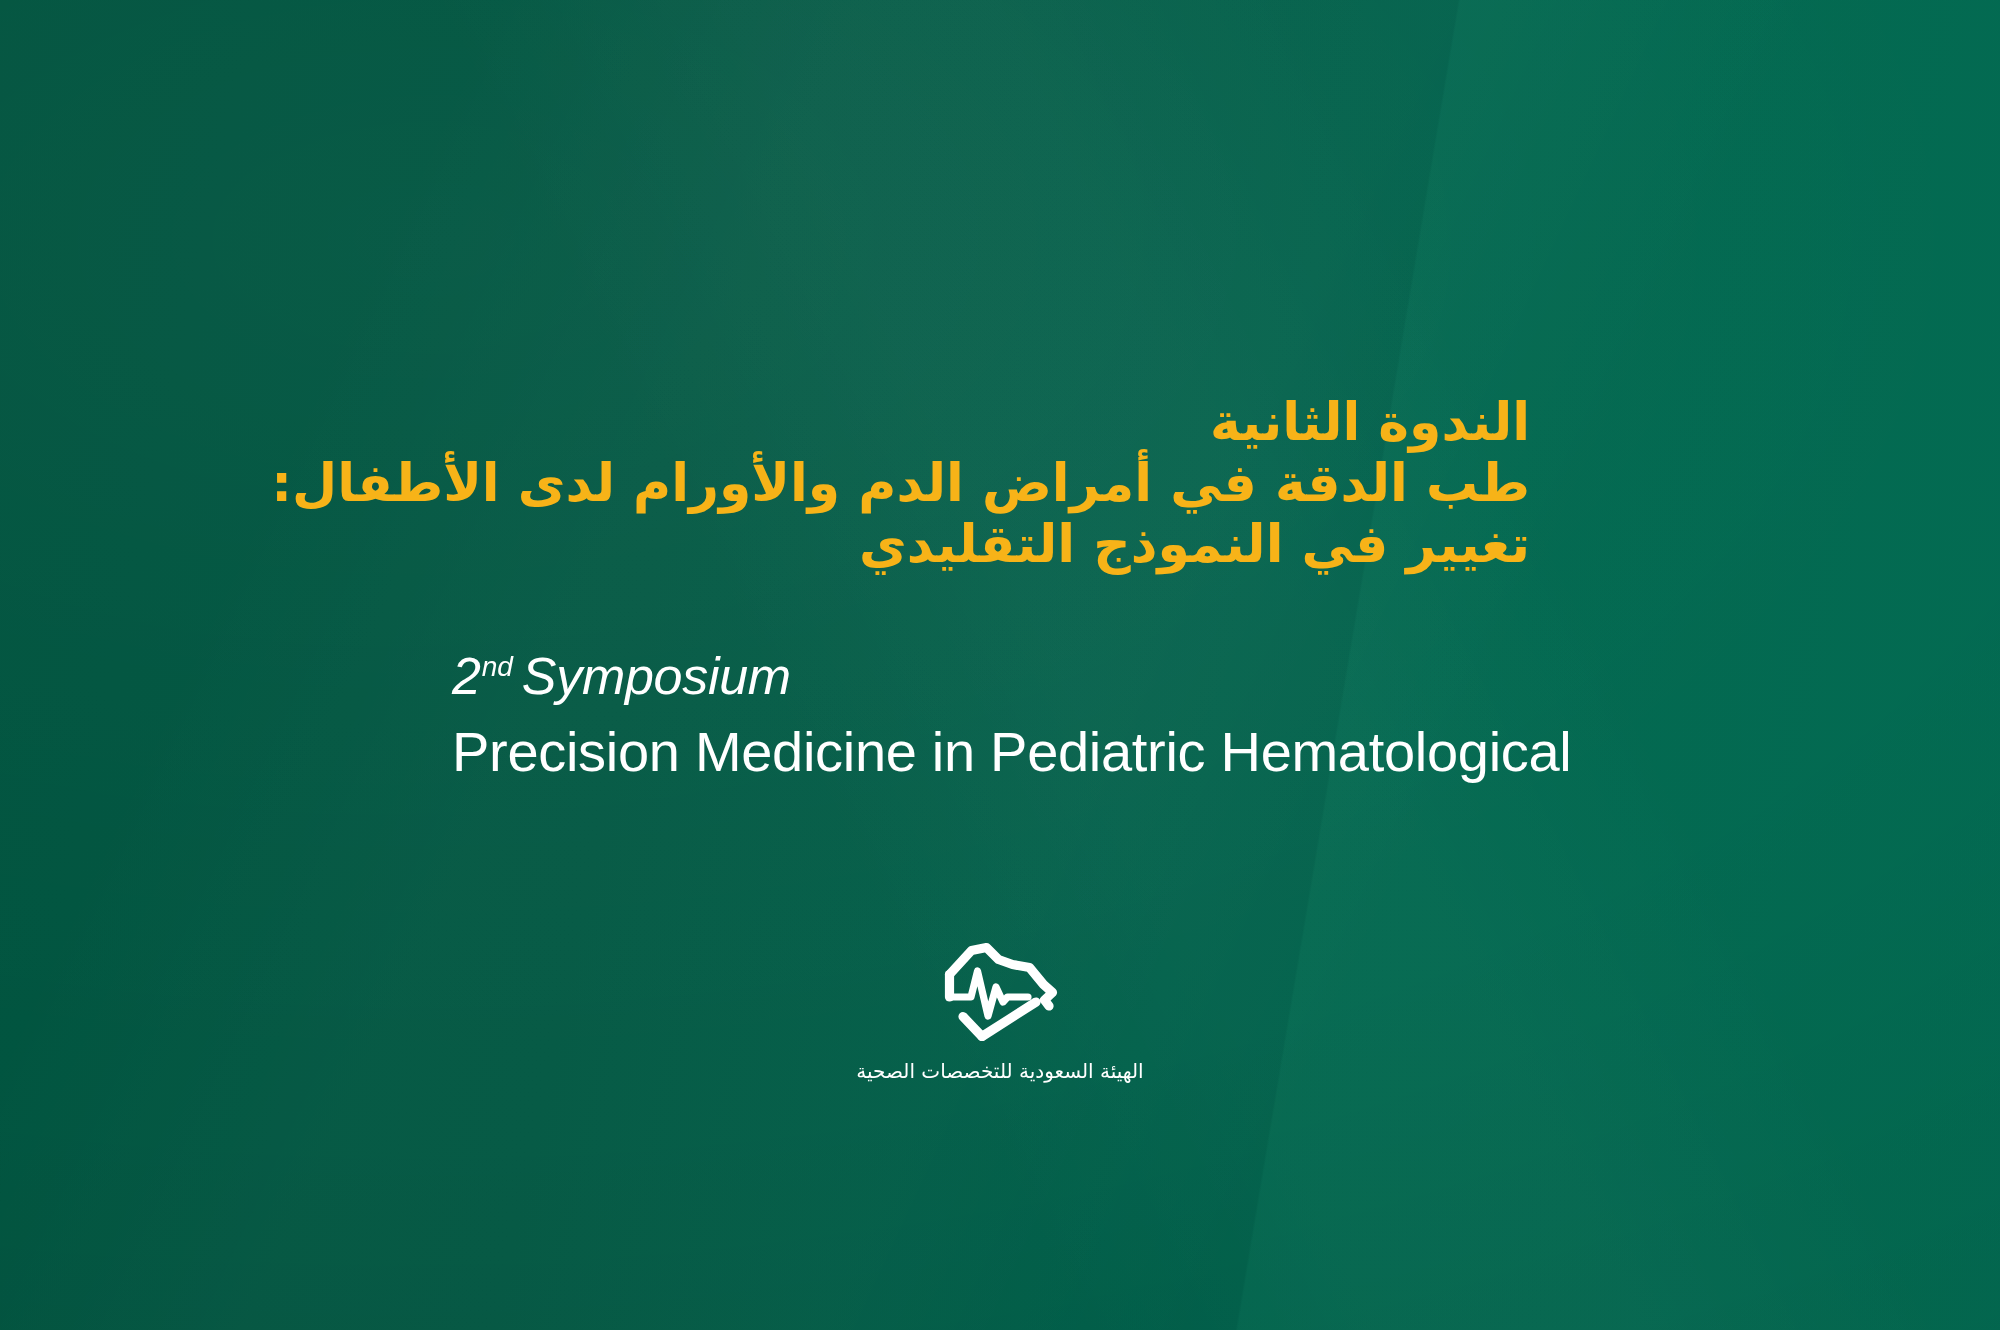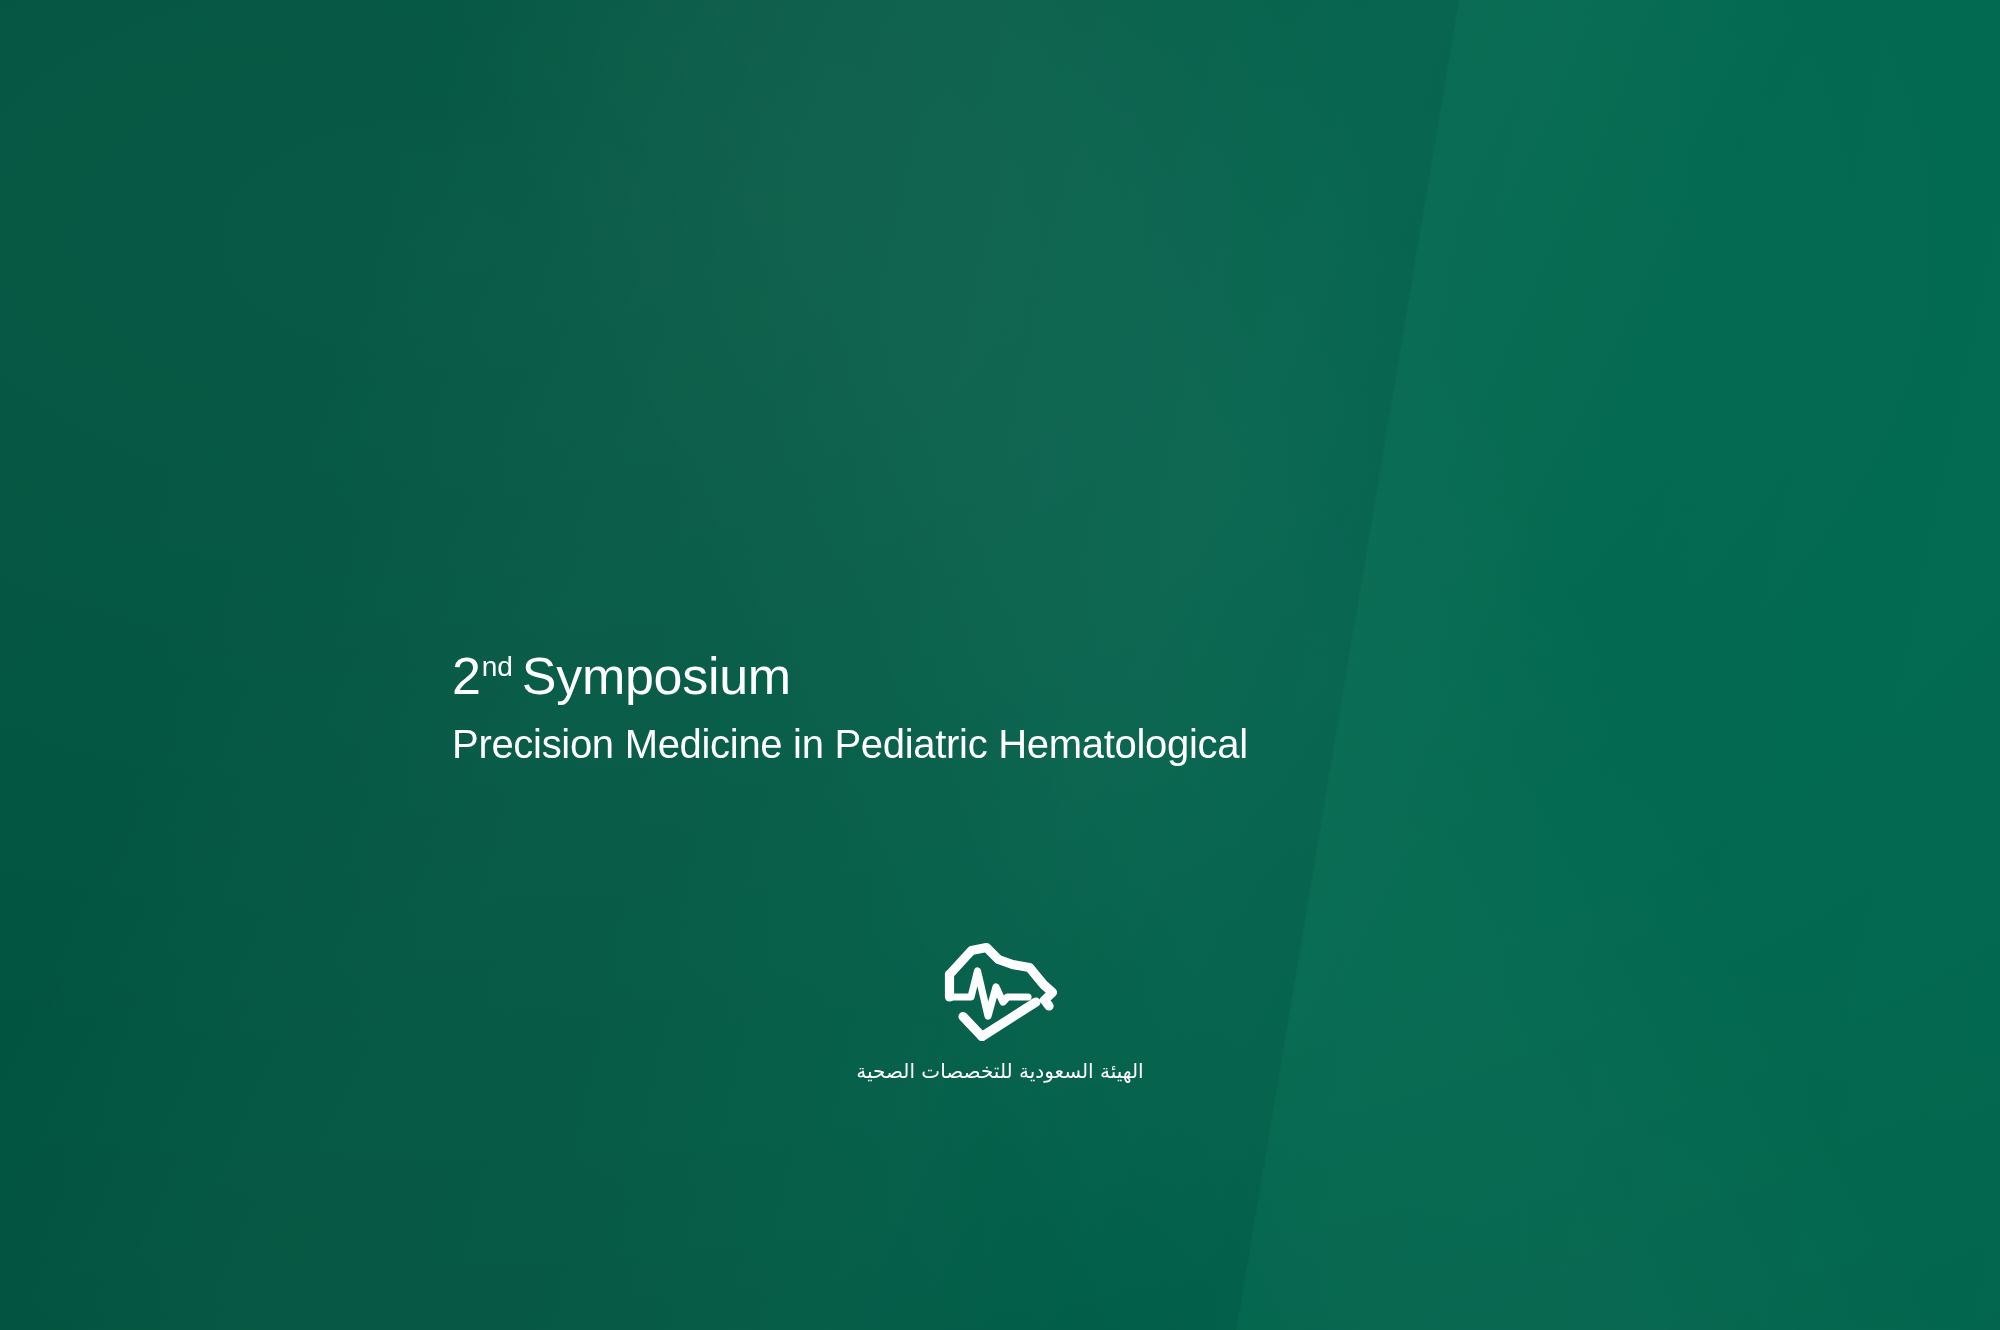--- a/index.html
+++ b/index.html
@@ -105,34 +105,35 @@
     font-weight:400;
     letter-spacing:-0.3px;
   }
 
   .en-line-1 {
     display:block;
     font-size:52px;
     line-height:1.0;
     margin-bottom:22px;
     white-space:nowrap;
+    font-style:italic;
   }
   .en-line-1 .ord {
     font-size:0.54em;
     vertical-align:super;
     line-height:0;
     letter-spacing:0px;
     margin-left:1px;
     margin-right:9px;
   }
 
   .en-line-2,
   .en-line-3 {
     display:block;
-    font-size:40px;
+    font-size:56px;
     line-height:1.0;
     white-space:nowrap;
   }
   .en-line-2 { margin-bottom:20px; }
 
   
   #logo-lockup {
     position:absolute;
     top:940px;
     left:0;
@@ -170,20 +171,25 @@
 <body>
 
 <div id="poster">
 
   <div class="bg-layer bg-base"></div>
   <div class="bg-layer bg-band-right"></div>
   <div class="bg-layer bg-diag-a"></div>
   <div class="bg-layer bg-diag-b"></div>
   <div class="bg-layer bg-vignette"></div>
 
+  <div id="arabic-title">
+    <span class="ar-line">الندوة الثانية</span>
+    <span class="ar-line">طب الدقة في أمراض الدم والأورام لدى الأطفال:</span>
+    <span class="ar-line">تغيير في النموذج التقليدي</span>
+  </div>
 
   <div id="english-title">
     <span class="en-line-1"><span>2</span><span class="ord">nd</span><span>Symposium</span></span>
     <span class="en-line-2">Precision Medicine in Pediatric Hematological</span>
   </div>
 
   <div id="logo-lockup">
 
     <svg id="logo-mark" viewBox="0 0 118 104" aria-hidden="true">
       <g fill="none" stroke="#FFFFFF" stroke-width="9.2" stroke-linecap="round" stroke-linejoin="round">

